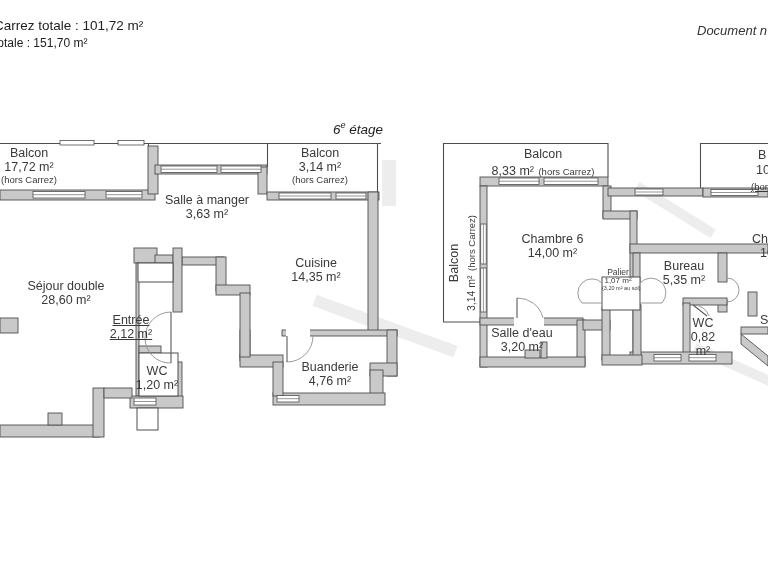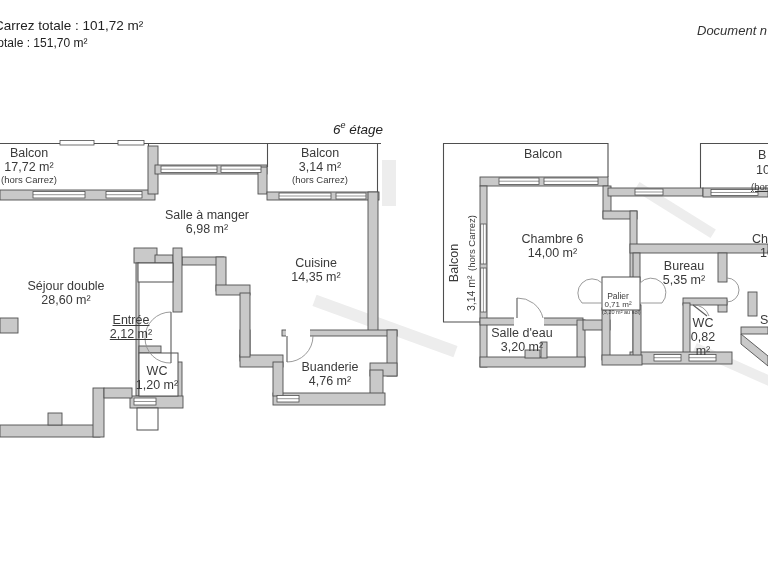--- a/index.html
+++ b/index.html
@@ -203,23 +203,23 @@
 <div class="lbl" style="left:-11px;top:146px;width:80px;">
   <div class="name">Balcon</div>
   <div class="area">17,72 m²</div>
   <div class="note">(hors Carrez)</div>
 </div>
 <div class="lbl" style="left:275px;top:146px;width:90px;">
   <div class="name">Balcon</div>
   <div class="area">3,14 m²</div>
   <div class="note">(hors Carrez)</div>
 </div>
-<div class="lbl" style="left:152px;top:208px;width:110px;">
+<div class="lbl" style="left:152px;top:193px;width:110px;">
   <div class="name">Salle à manger</div>
-  <div class="area">6,98 m²</div>
+  <div class="area">3,63 m²</div>
 </div>
 <div class="lbl" style="left:266px;top:256px;width:100px;">
   <div class="name">Cuisine</div>
   <div class="area">14,35 m²</div>
 </div>
 <div class="lbl" style="left:6px;top:279px;width:120px;">
   <div class="name">Séjour double</div>
   <div class="area">28,60 m²</div>
 </div>
 <div class="lbl" style="left:86px;top:313px;width:90px;text-decoration:underline;">
@@ -230,32 +230,33 @@
   <div class="name">WC</div>
   <div class="area">1,20 m²</div>
 </div>
 <div class="lbl" style="left:280px;top:360px;width:100px;">
   <div class="name">Buanderie</div>
   <div class="area">4,76 m²</div>
 </div>
 
 <div class="lbl" style="left:483px;top:147px;width:120px;">
   <div class="name">Balcon</div>
+  <div><span class="area">8,33 m²</span> <span class="note">(hors Carrez)</span></div>
 </div>
 <div class="lbl vert" style="left:463px;top:263px;width:170px;">
   <div class="name">Balcon</div>
   <div><span style="font-size:10.5px;">3,14 m²</span> <span class="note">(hors Carrez)</span></div>
 </div>
 <div class="lbl" style="left:495px;top:232px;width:115px;">
   <div class="name">Chambre 6</div>
   <div class="area">14,00 m²</div>
 </div>
-<div class="lbl palier-lbl" style="left:602px;top:292px;width:32px;text-align:center;">
+<div class="lbl palier-lbl" style="left:602px;top:268px;width:32px;text-align:center;">
   <div class="p1">Palier</div>
-  <div class="p2">0,71 m²</div>
+  <div class="p2">1,07 m²</div>
   <div class="p3">(3,20 m² au sol)</div>
 </div>
 <div class="lbl" style="left:634px;top:259px;width:100px;">
   <div class="name">Bureau</div>
   <div class="area">5,35 m²</div>
 </div>
 <div class="lbl" style="left:472px;top:326px;width:100px;">
   <div class="name">Salle d'eau</div>
   <div class="area">3,20 m²</div>
 </div>

